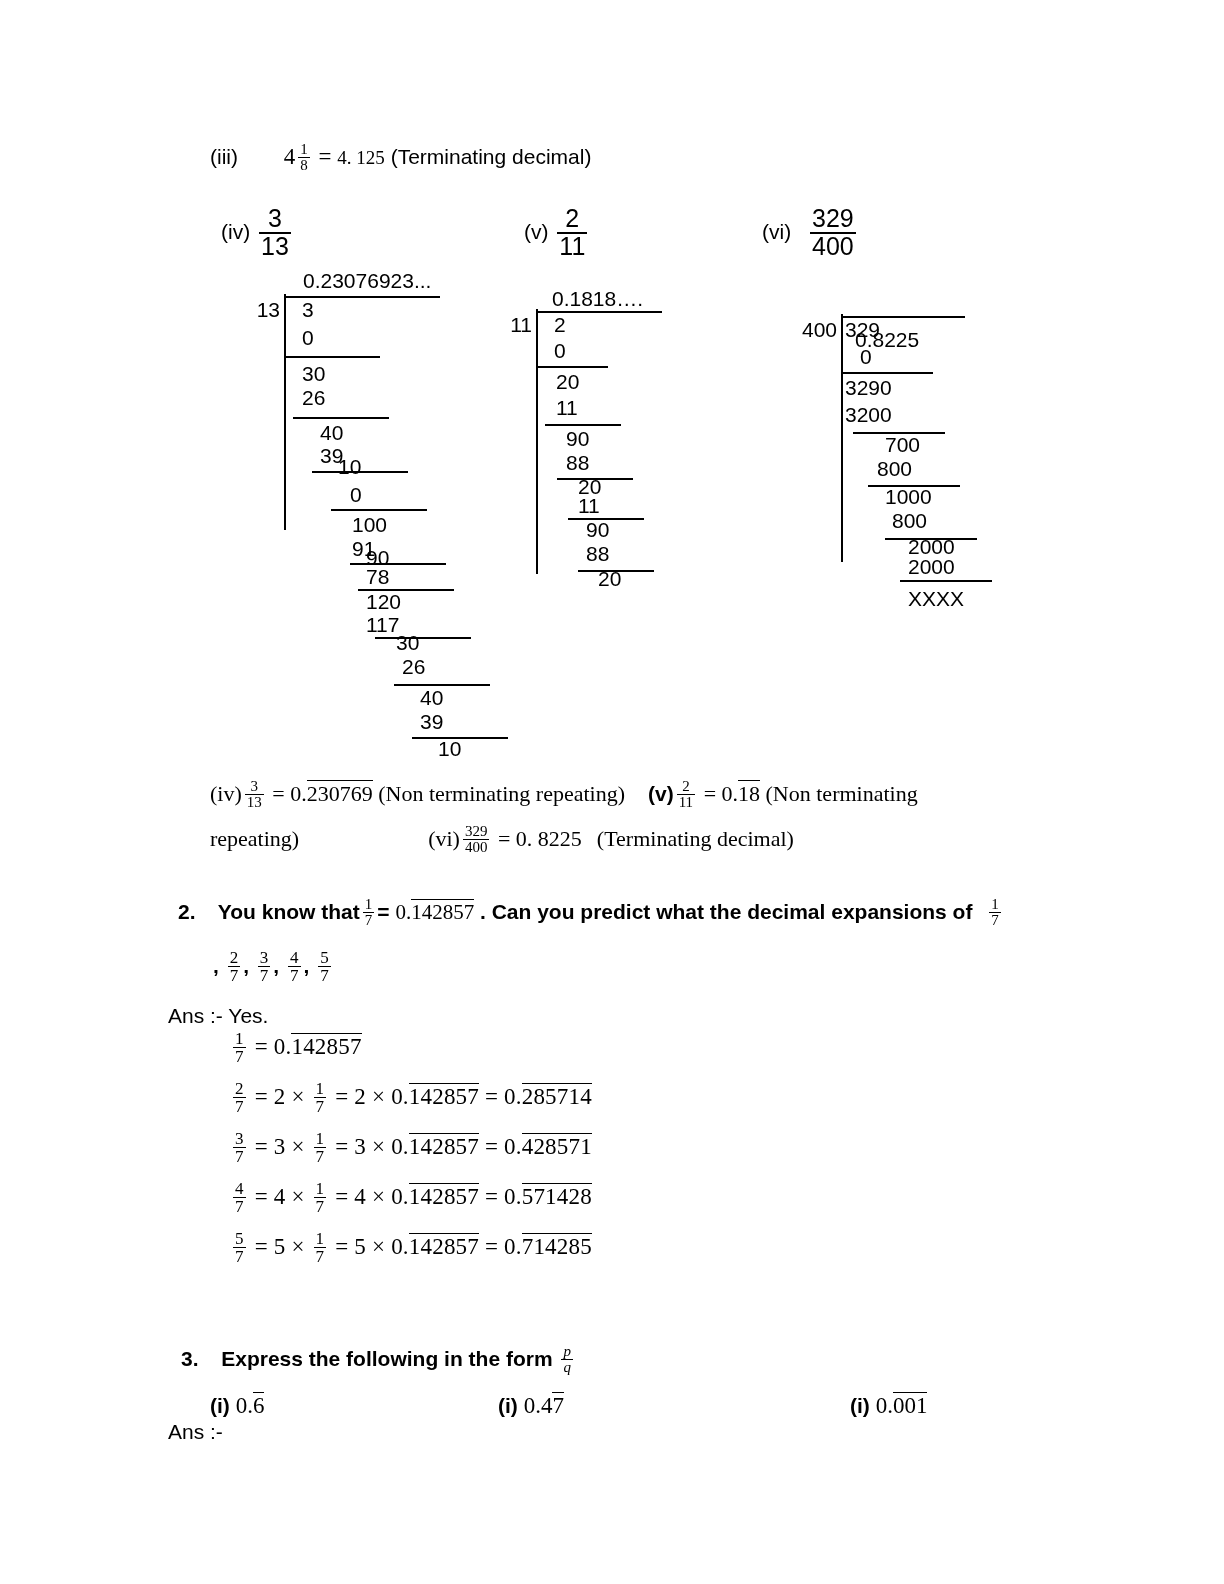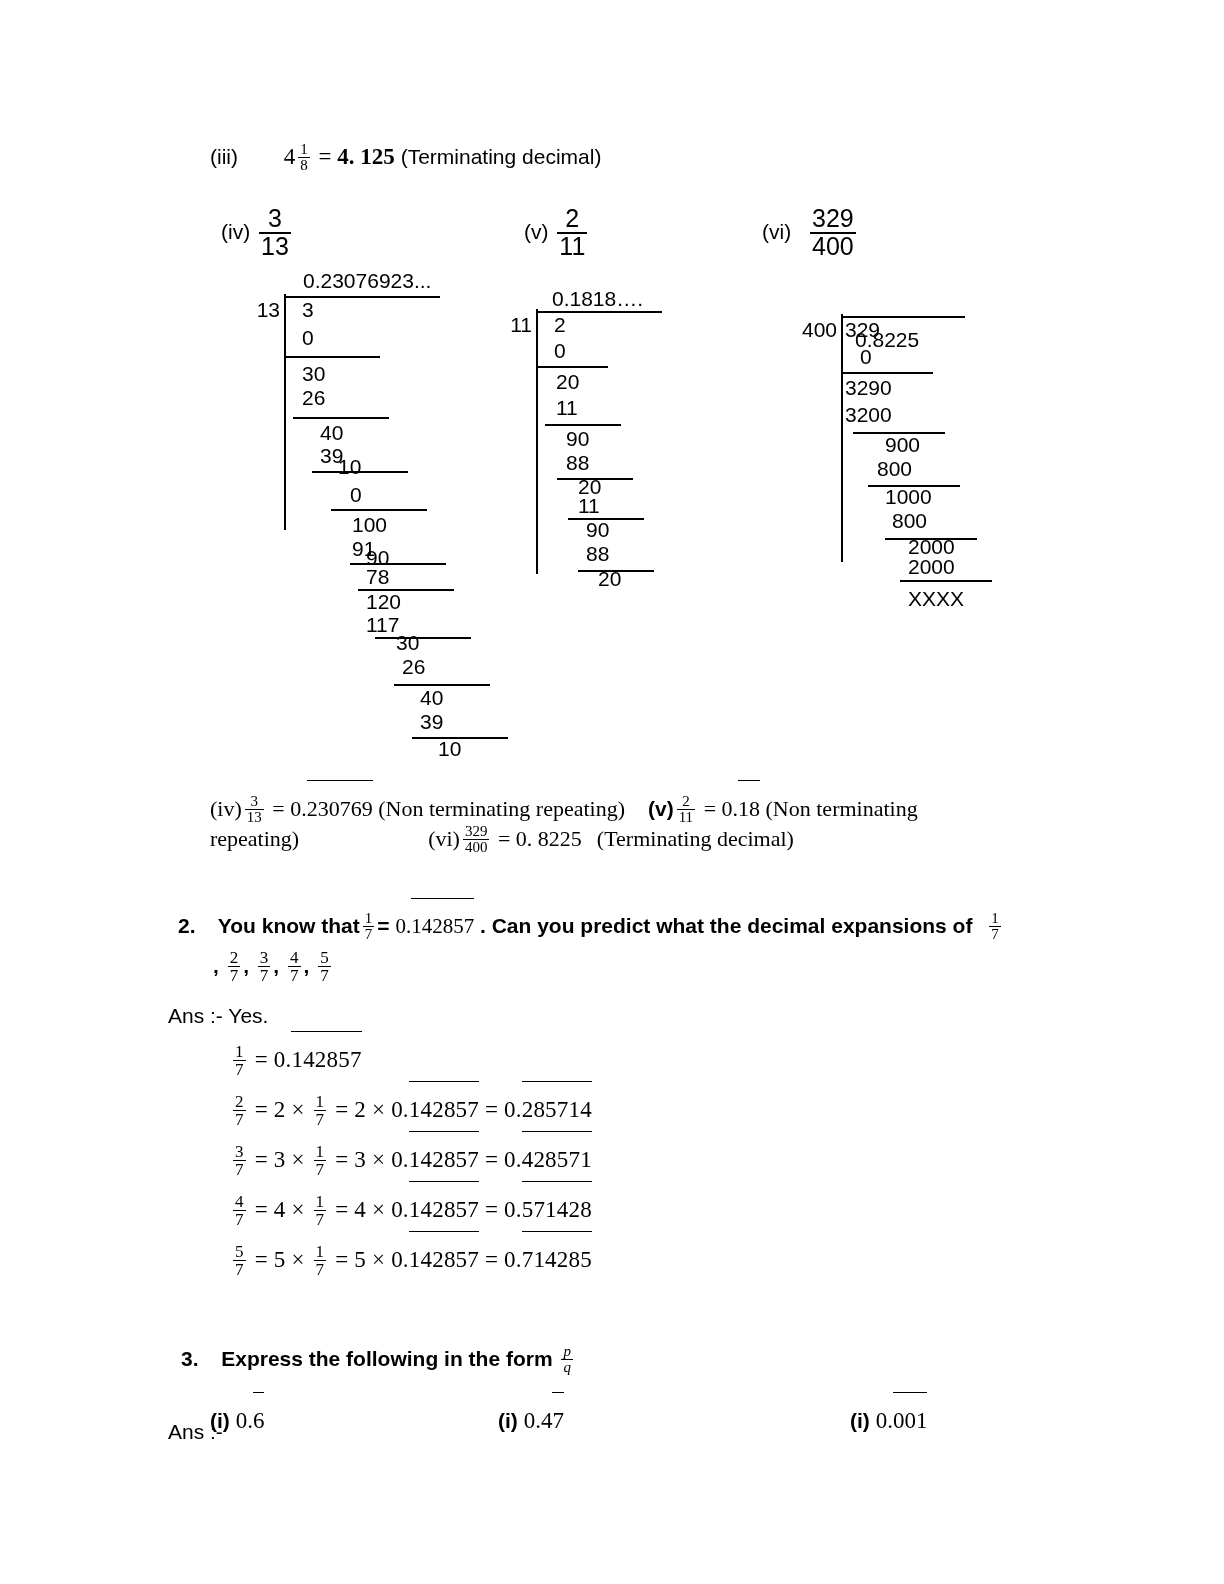--- a/index.html
+++ b/index.html
@@ -36,21 +36,21 @@
   .frac-lg { font-size: 25px; }
   .frac-lg .den { border-top-width: 2px; }
 
   
   .frac-sm { font-size: 17px; }
   .frac-xs { font-size: 15px; }
 
   
   .vin {
     border-top: 1.7px solid #000;
-    padding-top: 16px;
+    padding-top: 1px;
     display: inline-block;
     line-height: 1.05;
   }
 
   
   .division { position: absolute; }
   .quotient {
     position: absolute;
     font-family: "Liberation Sans", sans-serif;
     font-size: 21px;
@@ -106,21 +106,21 @@
 <body>
 
 <div class="sans-line" style="left:210px; top:143px; font-size:21px;">
   <span>(iii)</span>
   <span style="display:inline-block; width:34px;"></span>
   <span class="serif" style="font-size:23px;">4</span><span class="frac frac-xs serif">
       <span class="num">1</span>
       <span class="den">8</span>
     </span>
   <span class="serif" style="font-size:23px;">=</span>
-  <span class="serif" style="font-size:23px;font-weight:bold;">4. 125</span>
+  <span class="serif" style="font-size:19px;">4. 125</span>
   <span>(Terminating decimal)</span>
 </div>
 
 <div class="sans-line" style="left:221px; top:207px;">
   <span>(iv)</span>
   <span class="frac frac-lg">
       <span class="num">3</span>
       <span class="den">13</span>
     </span>
 </div>
@@ -225,21 +225,21 @@
   <div class="dvbar" style="left:841px; top:314px; height:248px;"></div>
 
   <div class="row" style="left:845px; top:318px;">329</div>
   <div class="row" style="left:860px; top:345px;">0</div>
   <div class="uline" style="left:841px; top:372px; width:92px;"></div>
 
   <div class="row" style="left:845px; top:376px;">3290</div>
   <div class="row" style="left:845px; top:403px;">3200</div>
   <div class="uline" style="left:853px; top:432px; width:92px;"></div>
 
-  <div class="row" style="left:885px; top:433px;">900</div>
+  <div class="row" style="left:885px; top:433px;">700</div>
   <div class="row" style="left:877px; top:457px;">800</div>
   <div class="uline" style="left:868px; top:485px; width:92px;"></div>
 
   <div class="row" style="left:885px; top:485px;">1000</div>
   <div class="row" style="left:892px; top:509px;">800</div>
   <div class="uline" style="left:885px; top:538px; width:92px;"></div>
 
   <div class="row" style="left:908px; top:535px;">2000</div>
   <div class="row" style="left:908px; top:555px;">2000</div>
   <div class="uline" style="left:900px; top:580px; width:92px;"></div>

